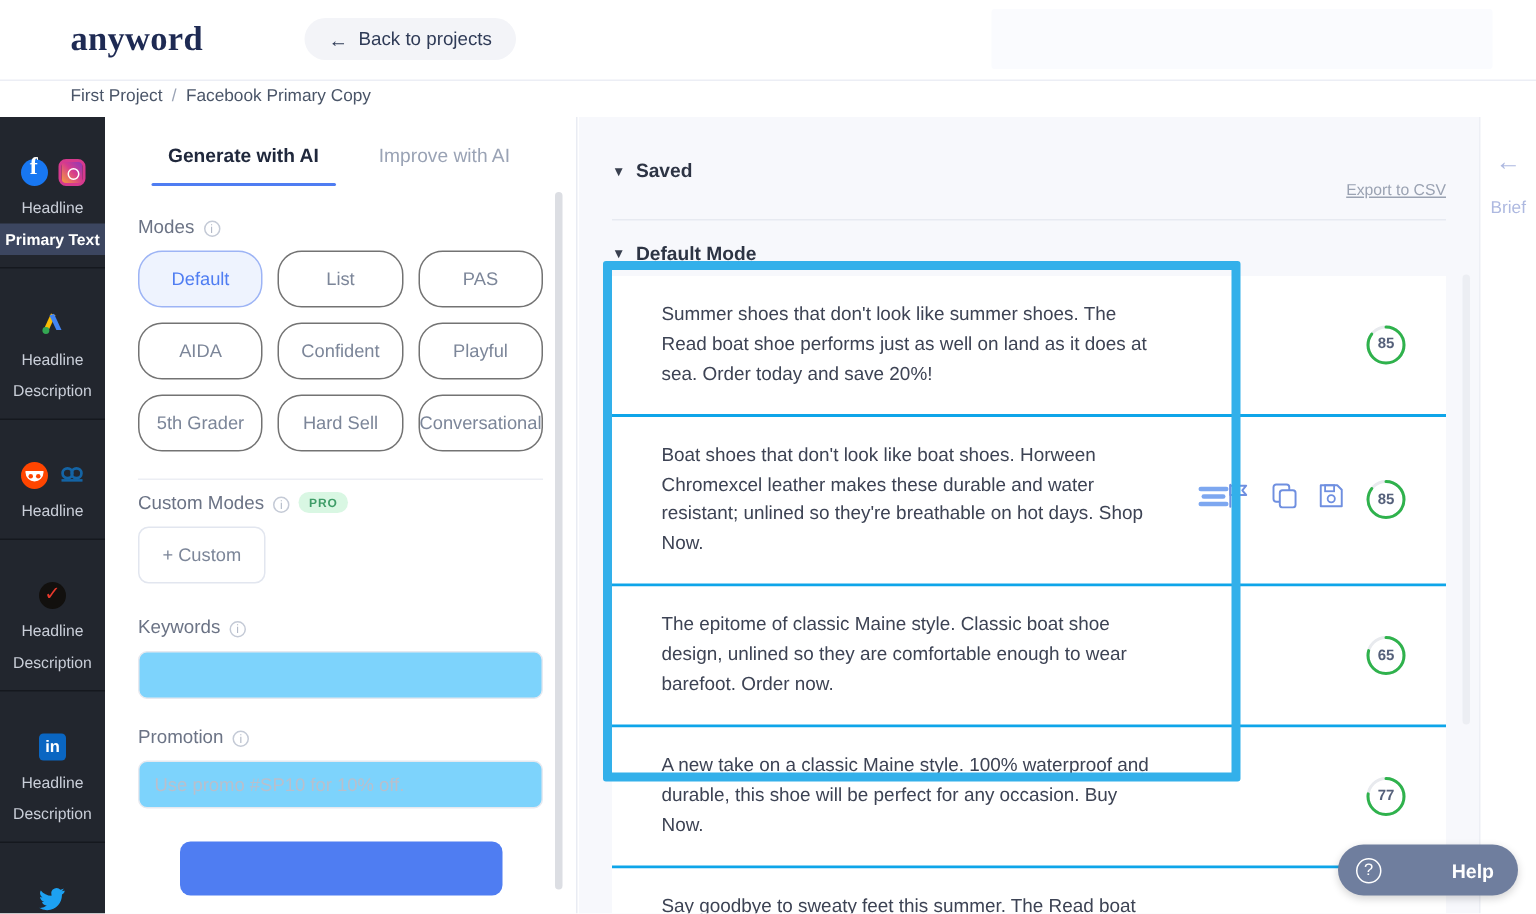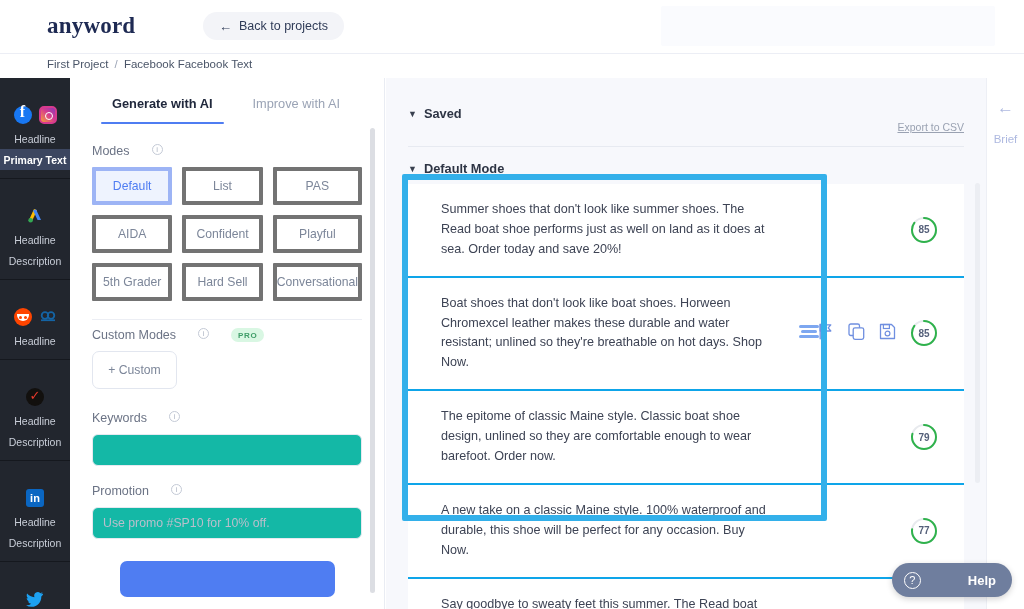--- a/index.html
+++ b/index.html
@@ -114,51 +114,51 @@
   }
   .tab.sel { color: #20283c; font-weight: 700; }
   .tab.sel::after {
     content: ""; position: absolute; left: 9px; right: 9px; bottom: 0;
     height: 2.5px; background: #4f7df2; border-radius: 2px;
   }
   .tab.sel { margin-left: 22px; }
 
   .panel-body { padding: 12px 22px 0 22px; }
   .flabel {
-    display: flex; align-items: flex-start; gap: 22px;
+    display: flex; align-items: flex-end; gap: 6px;
     font-size: 12.5px; color: #6b7385; margin: 8px 0 9px;
   }
   .info {
     display: inline-block; width: 11px; height: 11px; border-radius: 50%;
     border: 1px solid #c4cad6; font-size: 8px; line-height: 9.5px;
     text-align: center; color: #b1b8c6;
   }
   .pro-badge {
     background: #d9f7e3; color: #3f9d68; font-size: 8px; font-weight: 700;
     letter-spacing: .6px; padding: 2.5px 7px; border-radius: 9px;
   }
   .modes { display: grid; grid-template-columns: repeat(3, 1fr); gap: 10px; }
   .mode {
-    height: 38px; border: 4px solid #737373; border-radius: 1px;
+    height: 38px; border: 1px solid #737373; border-radius: 16px;
     display: flex; align-items: center; justify-content: center;
     font-size: 12.2px; color: #7e8characters; color: #7c8699; background: #fff;
     cursor: pointer; white-space: nowrap;
   }
   .mode.sel { border-color: #9db4f5; background: #eef3fe; color: #4f7df2; }
   .divider { height: 1px; background: #eceef4; margin: 18px 0 2px; }
   .custom-row { margin-top: 6px; }
   .custom-btn {
     width: 85px; height: 38px; border: 1px solid #e2e6ef; border-radius: 7px;
     display: flex; align-items: center; justify-content: center;
     font-size: 12.2px; color: #7c8699; background: #fff; cursor: pointer;
   }
   .textbox {
     width: 100%; height: 32px; border: 1px solid #e6e9f0; border-radius: 6px;
     padding: 0 10px; font-size: 12.3px; color: #3a4256;
-    font-family: "Liberation Sans", sans-serif; background: #14b8a6; outline: none;
+    font-family: "Liberation Sans", sans-serif; background: #7dd3fc; outline: none;
   }
   .textbox::placeholder { color: #b9bfcc; }
   .gen-btn {
     width: 215px; height: 36px; margin: 22px auto 0; border-radius: 7px;
     background: #4f7df2; display: block;
   }
   .panel-scroll {
     position: absolute; right: 9px; top: 50px; width: 5px; height: 465px;
     background: #dcdee3; border-radius: 3px;
   }
@@ -256,21 +256,21 @@
       <span class="arw">←</span>
       <span class="lbl">Back to projects</span>
     </div>
     <div class="header-placeholder"></div>
   </div>
 
   <div class="crumbbar">
     <div class="crumb">
       <span>First Project</span>
       <span class="sep">/</span>
-      <span>Facebook Facebook Text</span>
+      <span>Facebook Primary Copy</span>
     </div>
   </div>
 
   <div class="rail">
 
     <div class="rail-group">
       <div class="rail-icons">
         <span class="ic ic-fb"></span>
         <span class="ic ic-ig"></span>
       </div>
@@ -460,21 +460,21 @@
       </div>
 
       <div class="card">
         <div class="card-text">The epitome of classic Maine style. Classic boat shoe design, unlined so they are comfortable enough to wear barefoot. Order now.</div>
         <div class="card-actions">
           <div class="score">
             <svg width="28" height="28" viewBox="0 0 28 28">
               <circle cx="14" cy="14" r="12" fill="none" stroke="#e8eaee" stroke-width="2"></circle>
               <circle cx="14" cy="14" r="12" fill="none" stroke="#2fb24c" stroke-width="2" stroke-dasharray="59.5 79.9" stroke-linecap="round"></circle>
             </svg>
-            <span class="val">79</span>
+            <span class="val">65</span>
           </div>
         </div>
       </div>
 
       <div class="card">
         <div class="card-text">A new take on a classic Maine style. 100% waterproof and durable, this shoe will be perfect for any occasion. Buy Now.</div>
         <div class="card-actions">
           <div class="score">
             <svg width="28" height="28" viewBox="0 0 28 28">
               <circle cx="14" cy="14" r="12" fill="none" stroke="#e8eaee" stroke-width="2"></circle>

